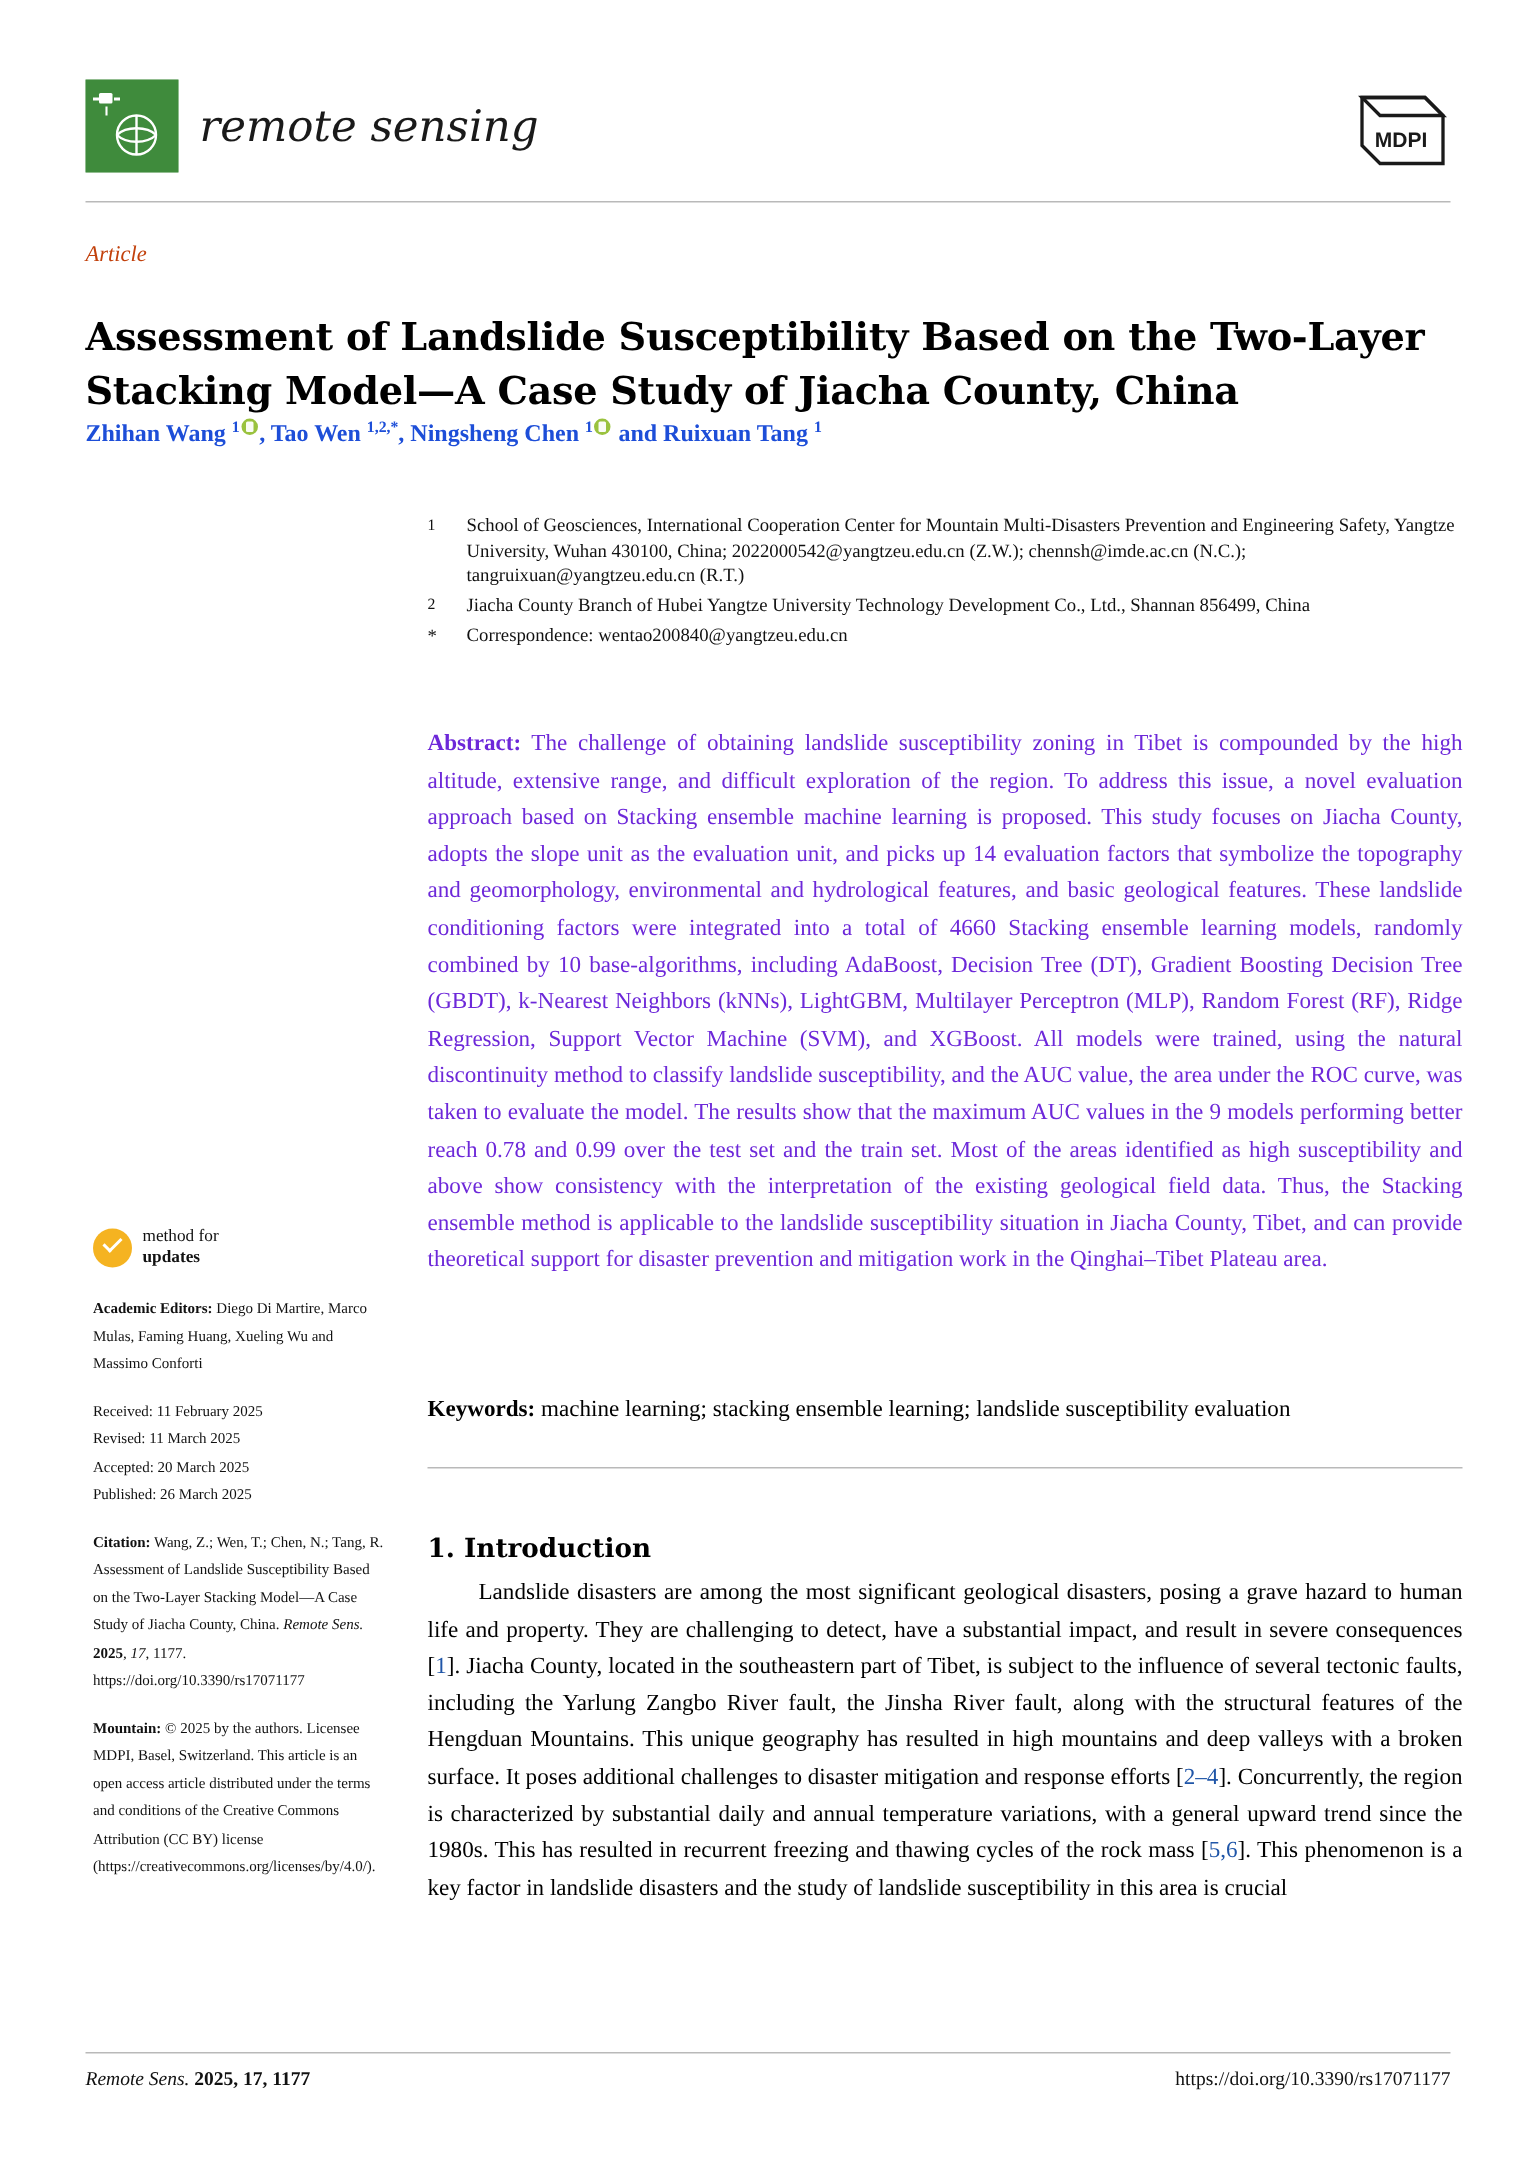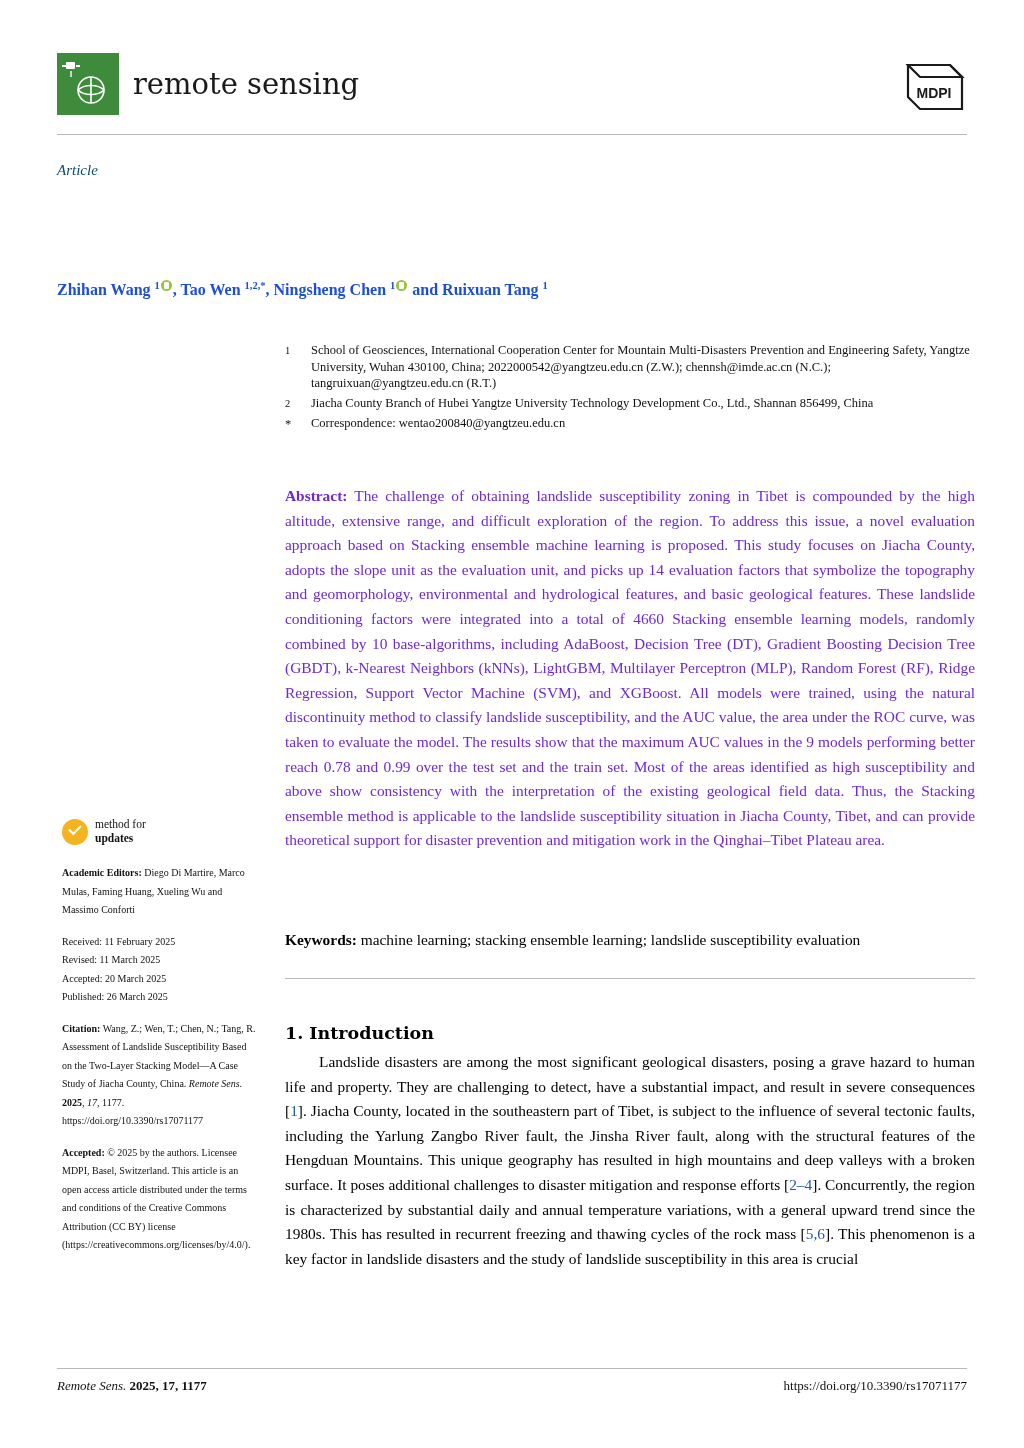--- a/index.html
+++ b/index.html
@@ -35,20 +35,21 @@
   }
   .journal-logo {
     width: 62px; height: 62px;
     background: #3f8b3c;
     position: relative;
     overflow: hidden;
   }
   .journal-logo svg { position: absolute; left: 0; top: 0; }
   .journal-name {
     font-family: "DejaVu Serif", serif;
+    font-style: italic;
     font-size: 29px;
     color: #1a1a1a;
     letter-spacing: 0px;
   }
   .mdpi-logo {
     width: 66px; height: 62px;
     position: relative;
   }
   .mdpi-logo .mark {
     position: absolute;
@@ -61,21 +62,21 @@
     background: #b9b9b9;
   }
 
   
   .article-type {
     position: absolute;
     left: 57px; top: 162px;
     font-family: "Liberation Serif", serif;
     font-style: italic;
     font-size: 15px;
-    color: #0c4a6e;
+    color: #c2410c;
   }
   .title {
     position: absolute;
     left: 57px; top: 190px;
     width: 915px;
     font-family: "DejaVu Serif", serif;
     font-weight: bold;
     font-size: 25.5px;
     line-height: 36px;
     color: #000;
@@ -269,20 +270,21 @@
       <svg class="mark" width="66" height="62" viewBox="0 0 66 62" aria-hidden="true">
         <polygon points="7,12 49,12 61,24 61,56 19,56 7,44" fill="none" stroke="#1a1a1a" stroke-width="2.2"></polygon>
         <polygon points="7,12 49,12 61,24 19,24" fill="none" stroke="#1a1a1a" stroke-width="2.2"></polygon>
         <text x="33" y="45" text-anchor="middle" font-family="Liberation Sans, sans-serif" font-size="14" font-weight="bold" fill="#1a1a1a">MDPI</text>
       </svg>
     </div>
   </div>
   <div class="header-rule"></div>
 
   <div class="article-type">Article</div>
+  <h1 class="title">Assessment of Landslide Susceptibility Based on the Two-Layer Stacking Model—A Case Study of Jiacha County, China</h1>
 
   <div class="authors">
     <span>Zhihan Wang <sup>1</sup></span><span class="orcid"></span><span>, Tao Wen <sup>1,2,</sup><sup>*</sup></span><span>, Ningsheng Chen <sup>1</sup></span><span class="orcid"></span><span> and Ruixuan Tang <sup>1</sup></span>
   </div>
 
   <div class="affiliations">
     <div class="aff-row">
       <div class="aff-mark">1</div>
       <div class="aff-text">School of Geosciences, International Cooperation Center for Mountain Multi-Disasters Prevention and Engineering Safety, Yangtze University, Wuhan 430100, China; 2022000542@yangtzeu.edu.cn (Z.W.); chennsh@imde.ac.cn (N.C.); tangruixuan@yangtzeu.edu.cn (R.T.)</div>
     </div>
@@ -325,21 +327,21 @@
     <div class="sb-block">
       <div>Received: 11 February 2025</div>
       <div>Revised: 11 March 2025</div>
       <div>Accepted: 20 March 2025</div>
       <div>Published: 26 March 2025</div>
     </div>
     <div class="sb-block">
       <span class="bold">Citation:</span><span> Wang, Z.; Wen, T.; Chen, N.; Tang, R. Assessment of Landslide Susceptibility Based on the Two-Layer Stacking Model—A Case Study of Jiacha County, China. </span><i>Remote Sens.</i><span class="bold"> 2025</span><i>, 17</i><span>, 1177. </span><a class="ref-link" style="color:#111;text-decoration:none" href="#">https://doi.org/10.3390/rs17071177</a>
     </div>
     <div class="sb-block">
-      <span class="bold">Accepted:</span><span> © 2025 by the authors. Licensee MDPI, Basel, Switzerland. This article is an open access article distributed under the terms and conditions of the Creative Commons Attribution (CC BY) license (https://creativecommons.org/licenses/by/4.0/).</span>
+      <span class="bold">Mountain:</span><span> © 2025 by the authors. Licensee MDPI, Basel, Switzerland. This article is an open access article distributed under the terms and conditions of the Creative Commons Attribution (CC BY) license (https://creativecommons.org/licenses/by/4.0/).</span>
     </div>
   </div>
 
   <div class="footer-rule"></div>
   <div class="footer">
     <div class="left">
       <i>Remote Sens.</i><b> 2025, 17, 1177</b>
     </div>
     <div class="right">https://doi.org/10.3390/rs17071177</div>
   </div>

